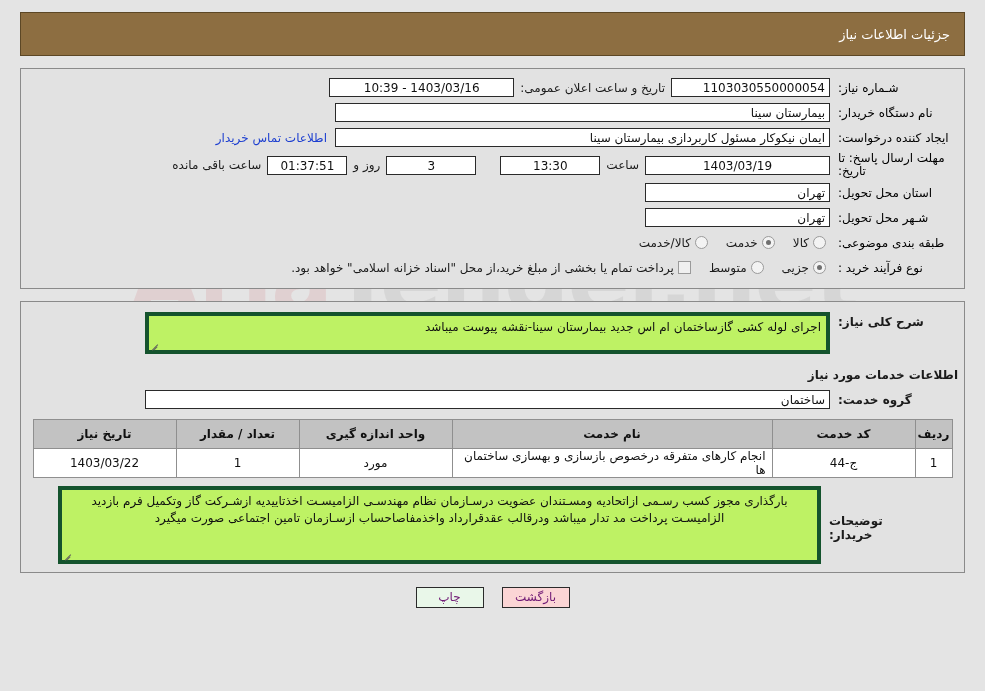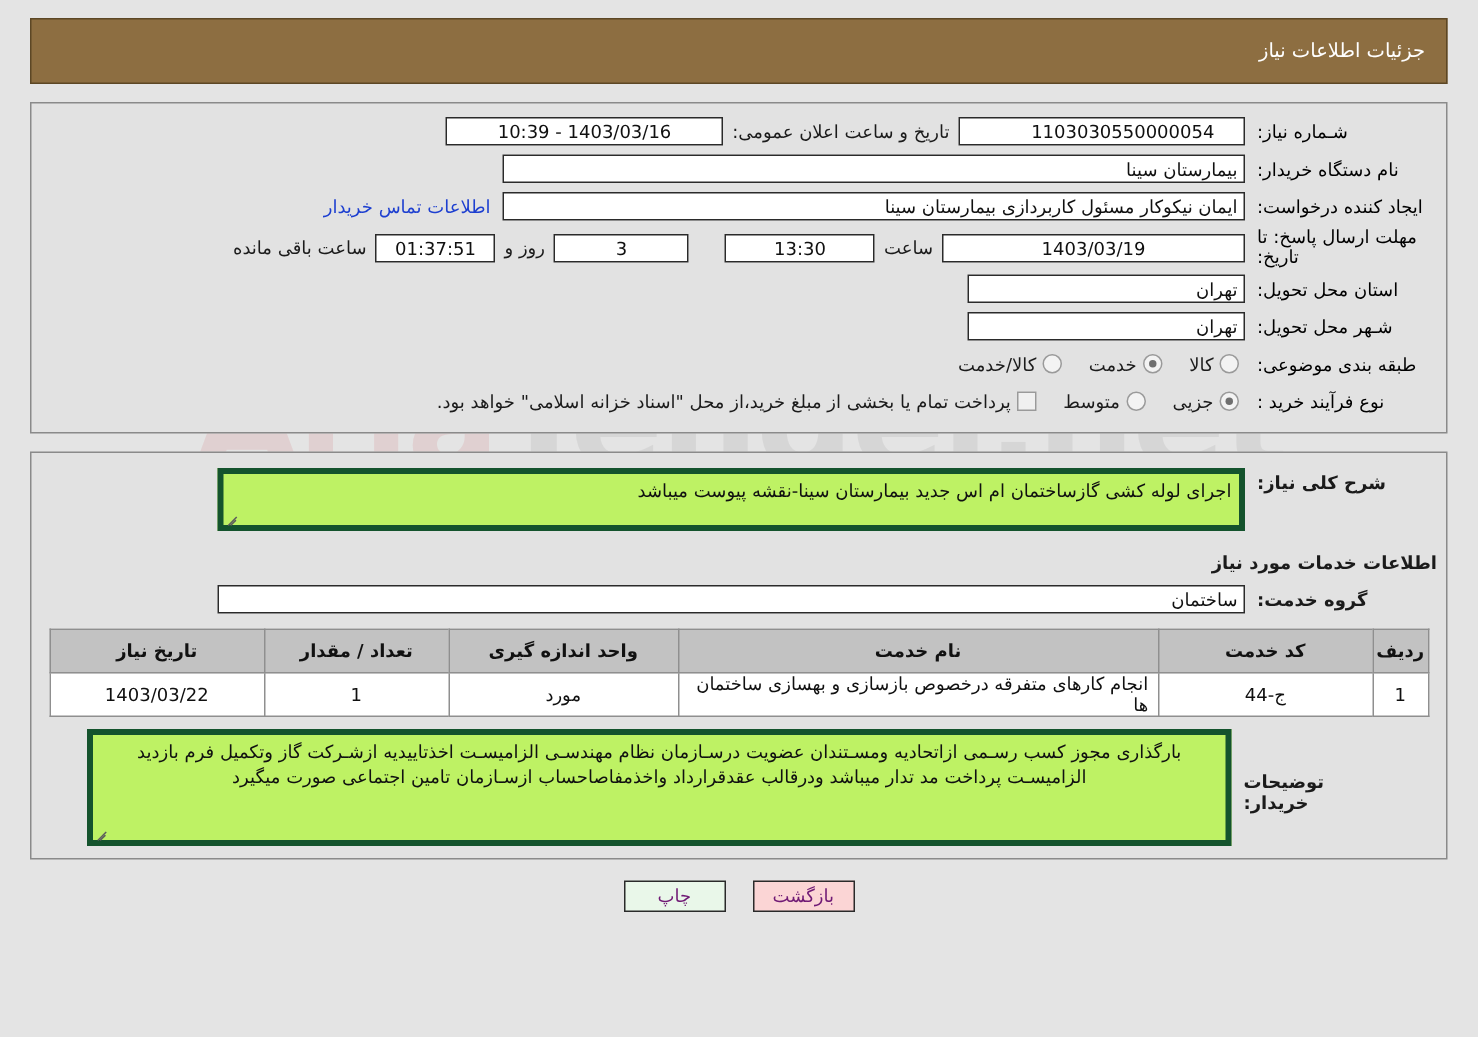--- a/index.html
+++ b/index.html
@@ -116,24 +116,24 @@
     font-size:12px;
     padding:0 4px;
     text-align:center;
     color:#101010;
     overflow:hidden;
     white-space:nowrap;
   }
   .fld.right{text-align:right;}
   .fld.yellow{background:#ffffff;}
 
-  .w-need{width:191px;padding-left:32px;}
+  .w-need{width:159px;padding-left:32px;}
   .w-wide{width:495px;}
   .w-city{width:185px;}
-  .w-date{width:202px;}
+  .w-date{width:185px;}
   .w-time{width:100px;}
   .w-days{width:90px;}
   .w-cd{width:80px;}
   .w-pub{width:185px;}
 
   .inline-lbl{
     padding:0 6px;
     font-size:12px;
     white-space:nowrap;
   }

